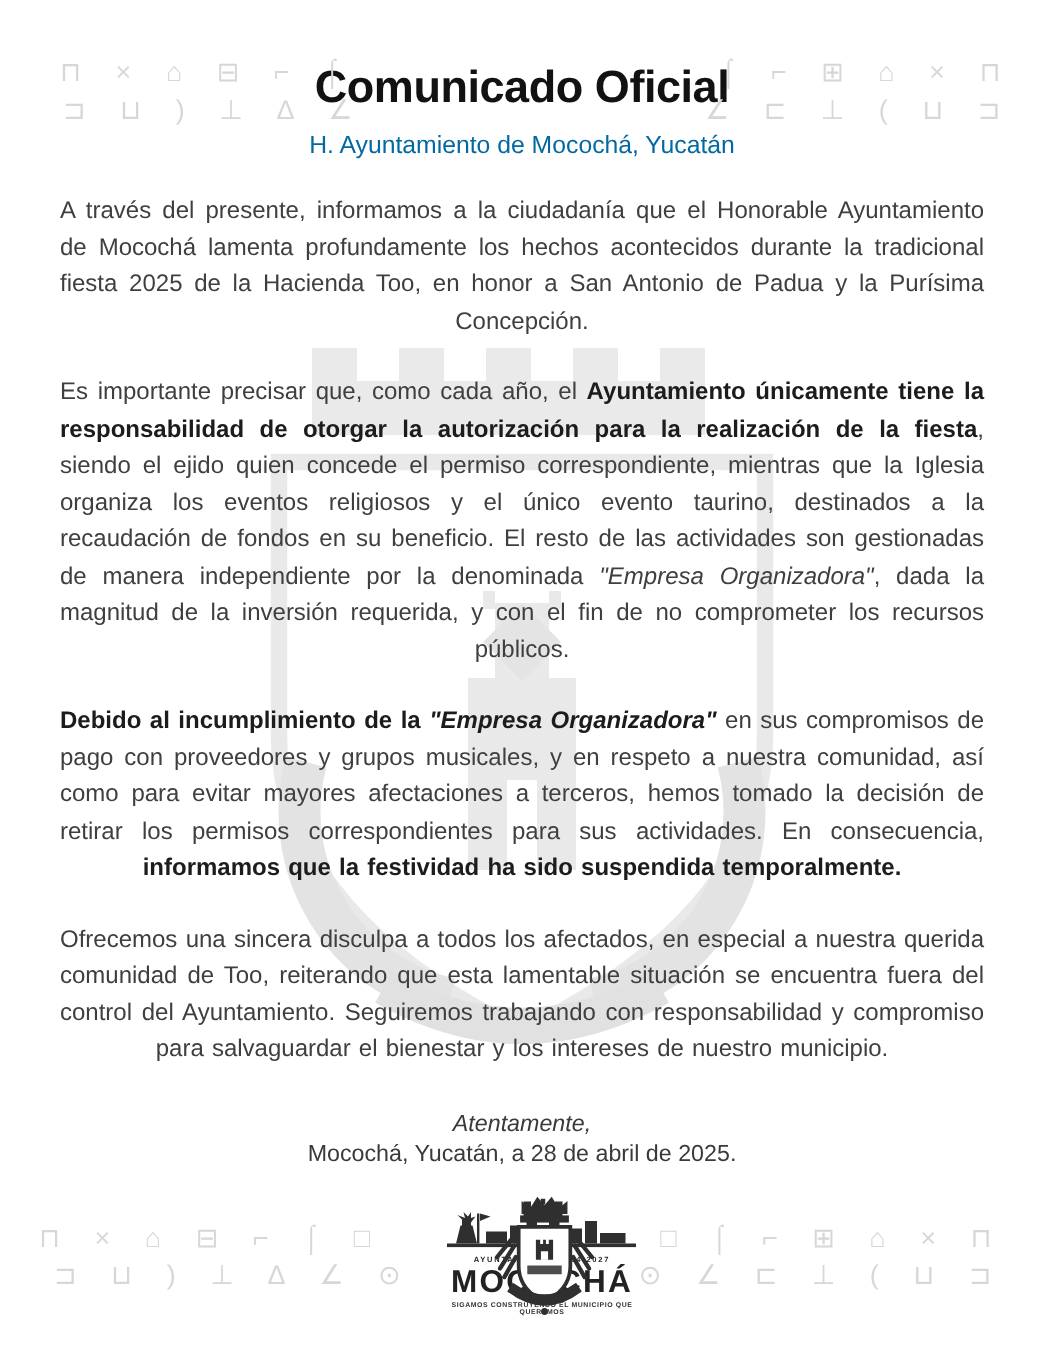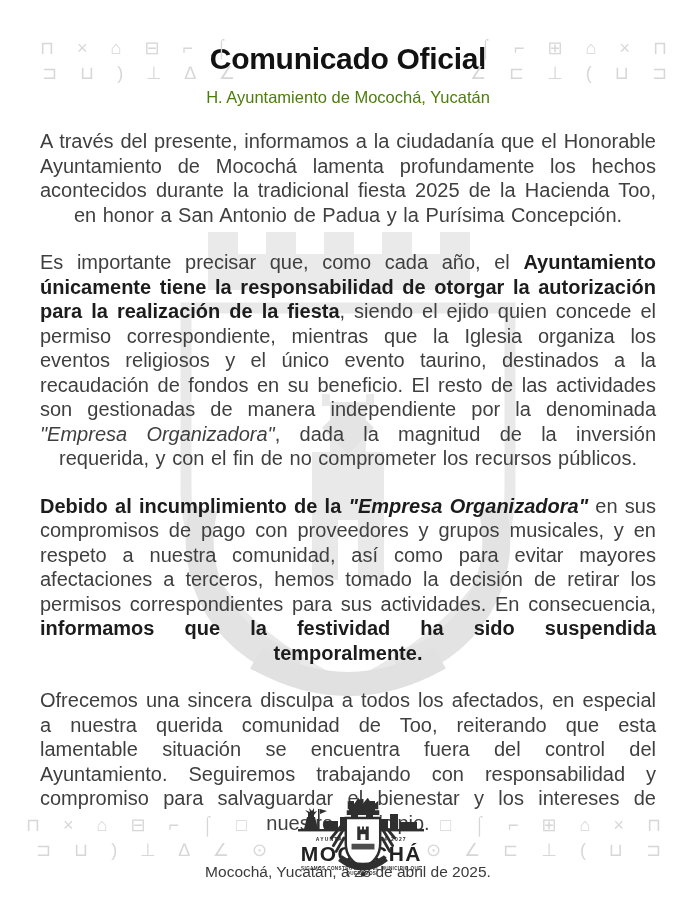--- a/index.html
+++ b/index.html
@@ -31,39 +31,39 @@
     margin:12px;
     font-size:30px;
     font-weight:700;
     letter-spacing:-0.3px;
     color:#121212;
     text-align:center;
   }
   .subtitle{
     margin-top:3px;
     font-size:16.5px;
-    color:#4d7c0f;
+    color:#0369a1;
   }
   
   .watermark{
     position:absolute;
     left:50%;top:190px;
     transform:translateX(-50%);
     z-index:0;
     pointer-events:none;
   }
   
   .body{
     position:relative;
     z-index:1;
     padding:0 40px;
     margin-top:22px;
   }
   .para{
-    font-size:20px;
+    font-size:16px;
     line-height:24.5px;
     text-align:justify;
     text-align-last:center;
     margin:0 0 23px 0;
     word-spacing:1px;
   }
   .para .b{font-weight:700;color:#1c1c1c;}
   .para .i{font-style:italic;}
   
   .signature{
@@ -146,20 +146,21 @@
     </div>
   </div>
 
   <div class="body">
     <p class="para"><span>A través del presente, informamos a la ciudadanía que el Honorable Ayuntamiento de Mocochá lamenta profundamente los hechos acontecidos durante la tradicional fiesta 2025 de la Hacienda Too, en honor a San Antonio de Padua y la Purísima Concepción.</span></p>
     <p class="para"><span>Es importante precisar que, como cada año, el </span><span class="b">Ayuntamiento únicamente tiene la responsabilidad de otorgar la autorización para la realización de la fiesta</span><span>, siendo el ejido quien concede el permiso correspondiente, mientras que la Iglesia organiza los eventos religiosos y el único evento taurino, destinados a la recaudación de fondos en su beneficio. El resto de las actividades son gestionadas de manera independiente por la denominada </span><span class="i">"Empresa Organizadora"</span><span>, dada la magnitud de la inversión requerida, y con el fin de no comprometer los recursos públicos.</span></p>
     <p class="para"><span class="b">Debido al incumplimiento de la </span><span class="b i">"Empresa Organizadora"</span><span> en sus compromisos de pago con proveedores y grupos musicales, y en respeto a nuestra comunidad, así como para evitar mayores afectaciones a terceros, hemos tomado la decisión de retirar los permisos correspondientes para sus actividades. En consecuencia, </span><span class="b">informamos que la festividad ha sido suspendida temporalmente.</span></p>
     <p class="para"><span>Ofrecemos una sincera disculpa a todos los afectados, en especial a nuestra querida comunidad de Too, reiterando que esta lamentable situación se encuentra fuera del control del Ayuntamiento. Seguiremos trabajando con responsabilidad y compromiso para salvaguardar el bienestar y los intereses de nuestro municipio.</span></p>
 
     <div class="signature">
+      <div class="sig-it">Atentamente,</div>
       <div>Mocochá, Yucatán, a 28 de abril de 2025.</div>
     </div>
   </div>
 
   <div class="footer">
     <div class="decor">
       <div class="row1">⊓ × ⌂ ⊟ ⌐ ⌠ □</div>
       <div class="row2">⊐ ⊔ ) ⊥ ∆ ∠ ⊙</div>
     </div>
 

